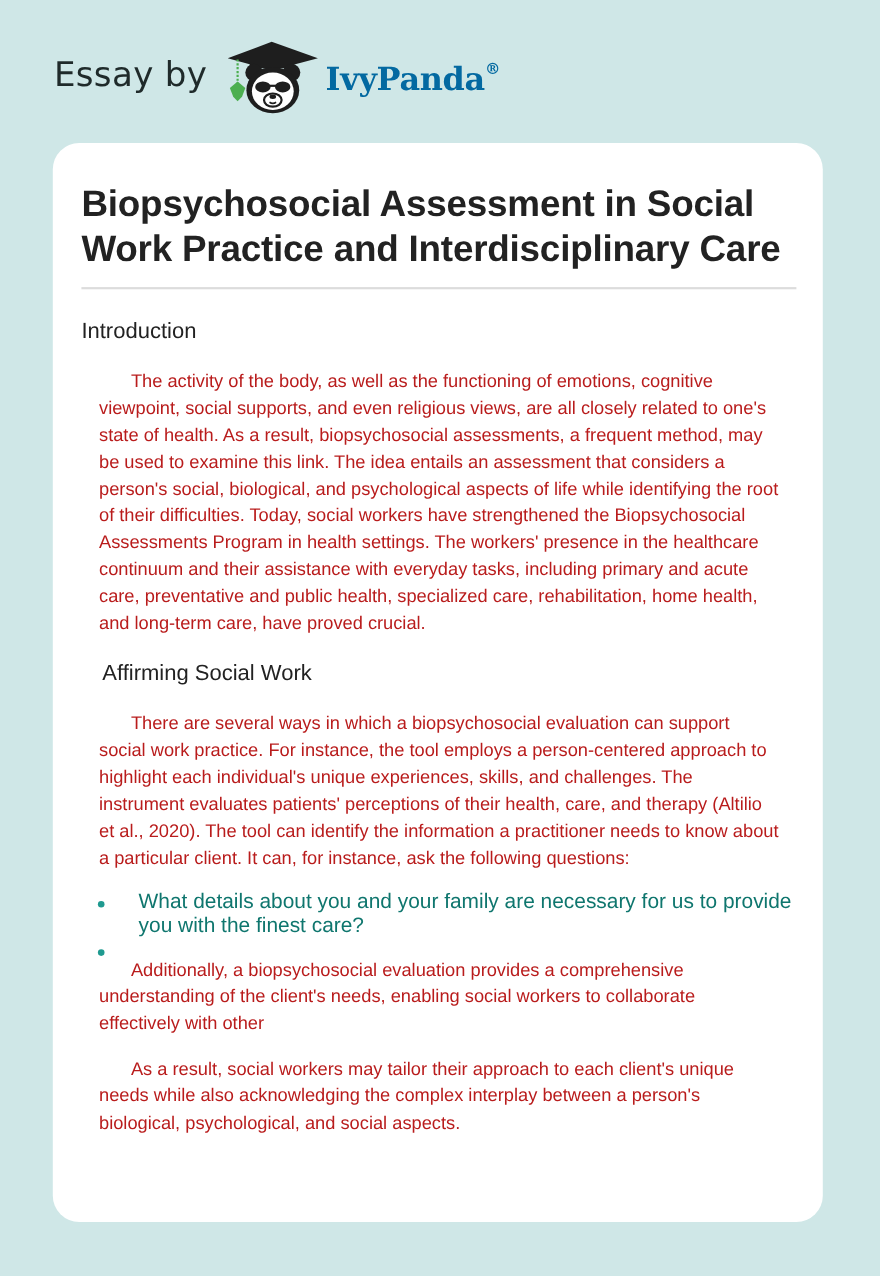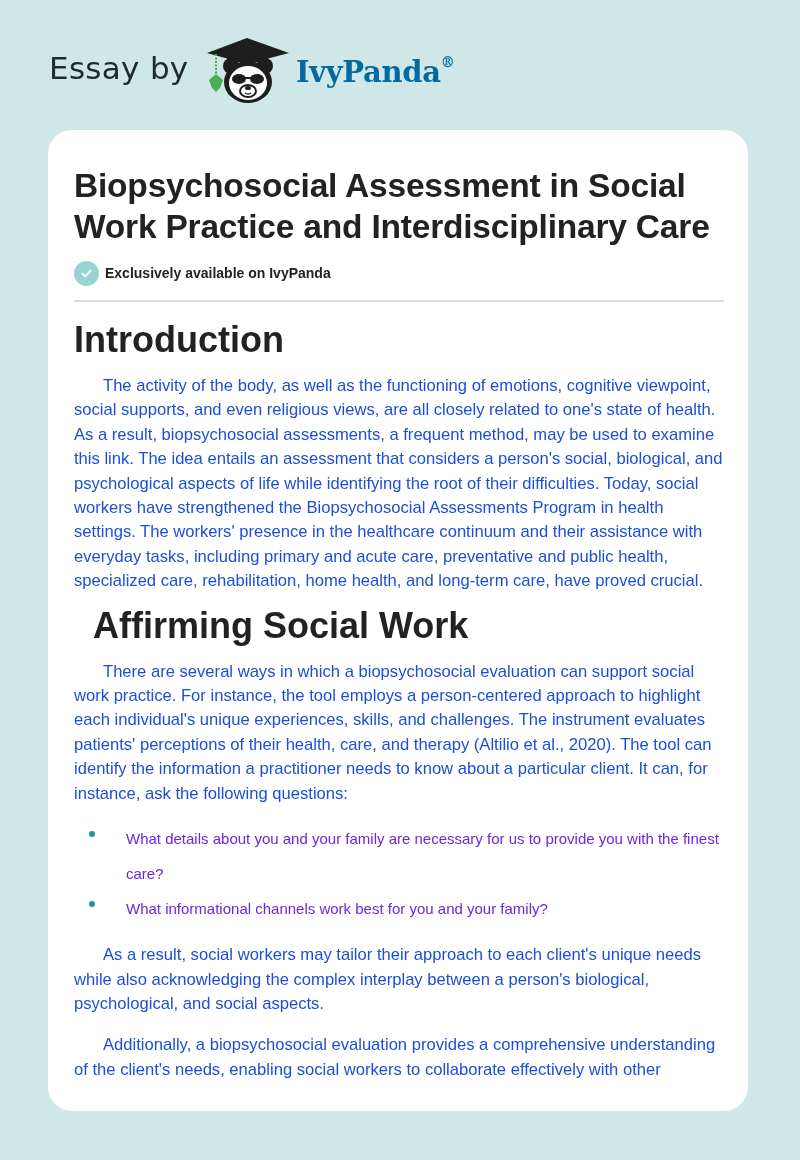--- a/index.html
+++ b/index.html
@@ -37,32 +37,32 @@
     .exclusive {
       margin-top: 13px; display: flex; align-items: center; height: 26px;
     }
     .check {
       width: 25px; height: 25px; border-radius: 50%; background: #97d4d1;
       display: flex; align-items: center; justify-content: center; margin-right: 6px;
     }
     .exclusive-text { font-size: 14px; font-weight: bold; color: #222222; }
     .divider { margin-top: 14px; height: 2px; background: #dcdcdc; width: 650px; }
     h2 {
-      margin: 0; font-size: 36px; line-height: 34px; font-weight: bold; color: #222222;
+      margin: 0; font-size: 20px; line-height: 34px; font-weight: normal; color: #222222;
     }
     .h2-intro { margin-top: 21px; }
     .h2-affirm { margin-top: 15px; margin-left: 19px; }
     p {
-      margin: 0; font-size: 16.6px; line-height: 24.4px; color: #1d4ed8;
+      margin: 16px; font-size: 16.6px; line-height: 24.4px; color: #b91c1c;
     }
     .indent { text-indent: 29px; }
     .p-after-h2 { margin-top: 17px; }
     ul.bullets { list-style: none; margin: 15px 0 0 0; padding: 0; }
     ul.bullets li {
-      position: relative; padding-left: 52px; font-size: 15px; line-height: 35px; color: #6d28d9;
+      position: relative; padding-left: 52px; font-size: 19px; line-height: 22px; color: #0f766e;
     }
     ul.bullets li .dot {
       position: absolute; left: 15px; top: 10px; width: 6px; height: 6px; border-radius: 50%;
       background: #1f9a90;
     }
     .p-gap { margin-top: 17px; }
   </style>
 </head>
 <body>
 
@@ -92,44 +92,35 @@
       <path d="M42,57 Q45,59 48,57" stroke="#1e1e1e" stroke-width="1.5" fill="none"></path>
     </svg>
   </span>
   <span class="brand"><span>IvyPanda</span><sup>®</sup></span>
 </div>
 
 <div class="card">
   <div class="card-inner">
     <h1 class="title">Biopsychosocial Assessment in Social Work Practice and Interdisciplinary Care</h1>
 
-    <div class="exclusive">
-      <span class="check">
-        <svg width="13" height="13" viewBox="0 0 13 13">
-          <path d="M2.5,6.8 L5.3,9.4 L10.5,3.6" stroke="#ffffff" stroke-width="2" fill="none" stroke-linecap="round" stroke-linejoin="round"></path>
-        </svg>
-      </span>
-      <span class="exclusive-text">Exclusively available on IvyPanda</span>
-    </div>
 
     <div class="divider"></div>
 
     <h2 class="h2-intro">Introduction</h2>
     <p class="indent p-after-h2">The activity of the body, as well as the functioning of emotions, cognitive viewpoint, social supports, and even religious views, are all closely related to one's state of health. As a result, biopsychosocial assessments, a frequent method, may be used to examine this link. The idea entails an assessment that considers a person's social, biological, and psychological aspects of life while identifying the root of their difficulties. Today, social workers have strengthened the Biopsychosocial Assessments Program in health settings. The workers' presence in the healthcare continuum and their assistance with everyday tasks, including primary and acute care, preventative and public health, specialized care, rehabilitation, home health, and long-term care, have proved crucial.</p>
 
     <h2 class="h2-affirm">Affirming Social Work</h2>
     <p class="indent p-after-h2">There are several ways in which a biopsychosocial evaluation can support social work practice. For instance, the tool employs a person-centered approach to highlight each individual's unique experiences, skills, and challenges. The instrument evaluates patients' perceptions of their health, care, and therapy (Altilio et al., 2020). The tool can identify the information a practitioner needs to know about a particular client. It can, for instance, ask the following questions:</p>
 
     <ul class="bullets">
       <li>
         <span class="dot"></span>
         <span>What details about you and your family are necessary for us to provide you with the finest care?</span>
       </li>
       <li>
         <span class="dot"></span>
-        <span>What informational channels work best for you and your family?</span>
       </li>
     </ul>
 
+    <p class="indent p-gap">Additionally, a biopsychosocial evaluation provides a comprehensive understanding of the client's needs, enabling social workers to collaborate effectively with other</p>
     <p class="indent p-gap">As a result, social workers may tailor their approach to each client's unique needs while also acknowledging the complex interplay between a person's biological, psychological, and social aspects.</p>
-    <p class="indent p-gap">Additionally, a biopsychosocial evaluation provides a comprehensive understanding of the client's needs, enabling social workers to collaborate effectively with other</p>
   </div>
 </div>
 
 </body></html>

